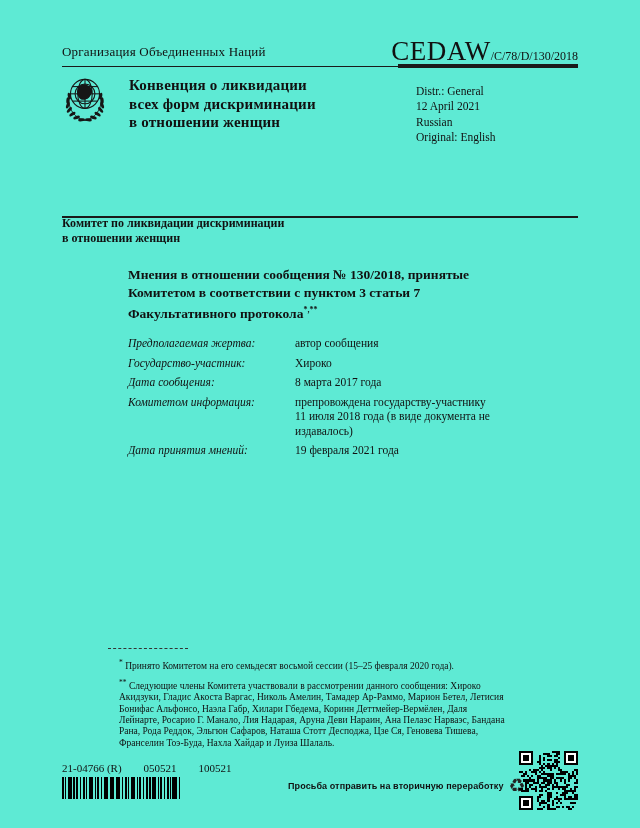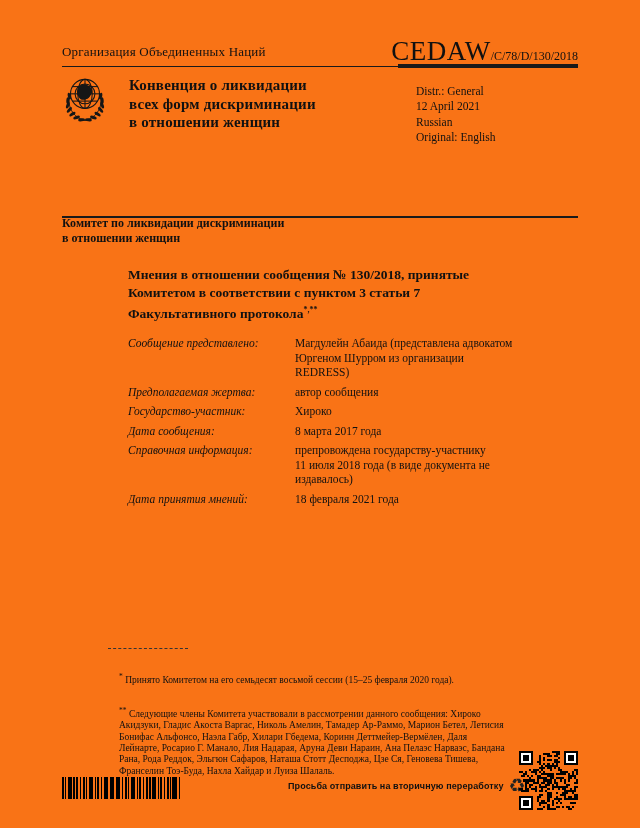--- a/index.html
+++ b/index.html
@@ -1,17 +1,17 @@
 <!DOCTYPE html>
 <html><head>
 <meta charset="utf-8">
 <style>
   html,body{margin:0;padding:0;background:#ffffff;}
   .page{
-    position:relative;width:640px;height:828px;background:#f97316;
+    position:relative;width:640px;height:828px;background:#5eead4;
     font-family:"Liberation Serif","DejaVu Serif",serif;color:#111;
     overflow:hidden;
   }
   .abs{position:absolute;}
   .org-name{left:62px;top:44px;font-size:13px;letter-spacing:.2px;}
   .doc-symbol{top:36px;right:62px;text-align:right;white-space:nowrap;}
   .sym-main{font-size:27px;font-weight:400;letter-spacing:.5px;}
   .sym-suffix{font-size:12px;}
   .rule-thin{left:62px;top:66px;width:336px;height:1px;background:#1a1a1a;}
   .rule-thick{left:398px;top:64px;width:180px;height:3.5px;background:#1a1a1a;}
@@ -21,21 +21,21 @@
   .section-rule{left:62px;top:216px;width:516px;height:2px;background:#1a1a1a;}
   .committee{left:62px;top:216px;font-size:12px;font-weight:bold;line-height:14.5px;}
   .main-title{left:128px;top:266px;width:420px;font-size:13.5px;font-weight:bold;line-height:17.5px;}
   .main-title sup{font-size:8px;font-weight:bold;}
   .meta{left:128px;top:336px;width:452px;font-size:11.5px;line-height:14.5px;}
   .meta .row{display:flex;margin-bottom:5px;}
   .meta .lbl{width:167px;flex:0 0 167px;font-style:italic;}
   .meta .val{flex:1;white-space:pre-line;}
   .fn-sep{left:108px;top:648px;width:80px;border-top:1.2px dashed #333;}
   .footnotes{left:119px;top:653px;width:386px;font-size:9.5px;line-height:11.4px;}
-  .footnotes p{margin:18px 0 1px 0;}
+  .footnotes p{margin:4px 0 1px 0;}
   .footnotes sup{font-size:7.5px;}
   .job{left:62px;top:762px;font-size:11px;white-space:nowrap;}
   .job span{margin-right:22px;}
   .barcode{left:62px;top:777px;width:118px;height:22px;
     background:
       repeating-linear-gradient(90deg,#000 0 1px,transparent 1px 3px),
       repeating-linear-gradient(90deg,#000 0 2px,transparent 2px 7px),
       repeating-linear-gradient(90deg,#000 0 1px,transparent 1px 11px);
   }
   .recycle{left:288px;top:776px;display:flex;align-items:center;gap:5px;text-align:right;}
@@ -112,56 +112,53 @@
   </div>
 
   <div class="abs main-title">
     <div>Мнения в отношении сообщения № 130/2018, принятые</div>
     <div>Комитетом в соответствии с пунктом 3 статьи 7</div>
     <div><span>Факультативного протокола</span><sup>*,**</sup></div>
   </div>
 
   <div class="abs meta">
     <div class="row">
-      <div class="lbl">Сообщение представлено:</div>
-      <div class="val">Магдулейн Абаида (представлена адвокатом
-Юргеном Шурром из организации
-REDRESS)</div>
-    </div>
-    <div class="row">
       <div class="lbl">Предполагаемая жертва:</div>
       <div class="val">автор сообщения</div>
     </div>
     <div class="row">
       <div class="lbl">Государство-участник:</div>
       <div class="val">Хироко</div>
     </div>
     <div class="row">
       <div class="lbl">Дата сообщения:</div>
       <div class="val">8 марта 2017 года</div>
     </div>
     <div class="row">
-      <div class="lbl">Справочная информация:</div>
+      <div class="lbl">Комитетом информация:</div>
       <div class="val">препровождена государству-участнику
 11 июля 2018 года (в виде документа не
 издавалось)</div>
     </div>
     <div class="row">
       <div class="lbl">Дата принятия мнений:</div>
-      <div class="val">18 февраля 2021 года</div>
+      <div class="val">19 февраля 2021 года</div>
     </div>
   </div>
 
   <div class="abs fn-sep"></div>
 
   <div class="abs footnotes">
     <p><sup>*</sup> <span>Принято Комитетом на его семьдесят восьмой сессии (15–25 февраля 2020 года).</span></p>
     <p><sup>**</sup> <span>Следующие члены Комитета участвовали в рассмотрении данного сообщения: Хироко Акидзуки, Гладис Акоста Варгас, Николь Амелин, Тамадер Ар-Раммо, Марион Бетел, Летисия Бонифас Альфонсо, Наэла Габр, Хилари Гбедема, Коринн Деттмейер-Вермёлен, Даля Лейнарте, Росарио Г. Манало, Лия Надарая, Аруна Деви Нараин, Ана Пелаэс Нарваэс, Бандана Рана, Рода Реддок, Эльгюн Сафаров, Наташа Стотт Десподжа, Цзе Ся, Геновева Тишева, Франселин Тоэ-Буда, Нахла Хайдар и Луиза Шалаль.</span></p>
   </div>
 
+  <div class="abs job">
+    <span>21-04766 (R)</span><span>050521</span><span>100521</span>
+  </div>
 
   <div class="abs barcode"></div>
 
   <div class="abs recycle">
     <span class="txt">Просьба отправить на вторичную переработку</span>
     <span class="recycle-icon">♻</span>
   </div>
 
   <svg class="abs qr" id="qr" viewBox="0 0 29 29" shape-rendering="crispEdges" xmlns="http://www.w3.org/2000/svg">
       <rect x="0" y="0" width="7" height="7" fill="#000"></rect>

